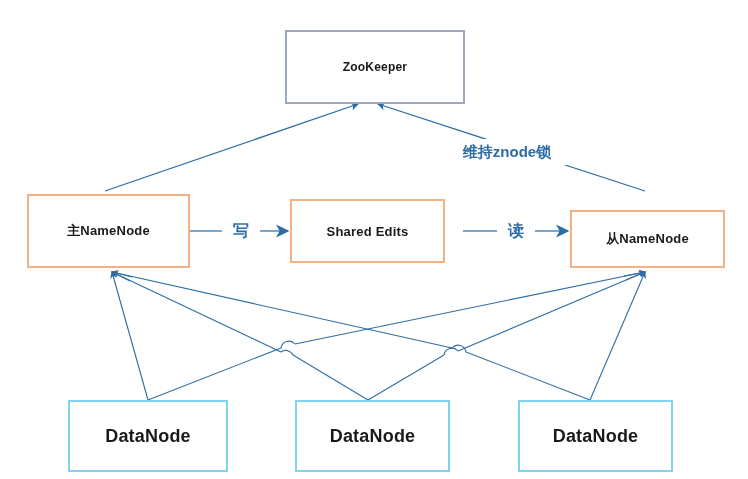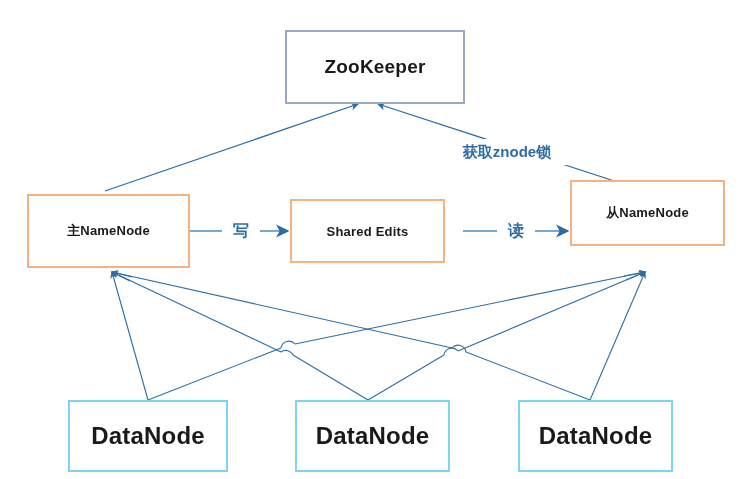--- a/index.html
+++ b/index.html
@@ -32,29 +32,29 @@
     align-items: center;
     justify-content: center;
     background: #ffffff;
     color: #1a1a1a;
     font-weight: 600;
     letter-spacing: .2px;
     z-index: 3;
   }
   .node-zookeeper {
     border: 2px solid #9aa9c0;
-    font-size: 19px;
+    font-size: 12px;
   }
   .node-namenode {
     border: 2px solid #f4b183;
     font-size: 13px;
   }
   .node-datanode {
     border: 2px solid #7dd3f0;
-    font-size: 24px;
+    font-size: 18px;
   }
   .edge-label {
     position: absolute;
     color: #2e6da4;
     font-weight: 700;
     white-space: nowrap;
     background: #ffffff;
     z-index: 4;
     display: flex;
     align-items: center;
@@ -135,39 +135,39 @@
   </div>
 
   <div class="node node-namenode" style="left:27px; top:194px; width:163px; height:74px;">
     <span>主NameNode</span>
   </div>
 
   <div class="node node-namenode" style="left:290px; top:199px; width:155px; height:64px;">
     <span>Shared Edits</span>
   </div>
 
-  <div class="node node-namenode" style="left:570px; top:180px; width:155px; height:66px;">
+  <div class="node node-namenode" style="left:570px; top:210px; width:155px; height:58px;">
     <span>从NameNode</span>
   </div>
 
   <div class="node node-datanode" style="left:68px; top:400px; width:160px; height:72px;">
     <span>DataNode</span>
   </div>
 
   <div class="node node-datanode" style="left:295px; top:400px; width:155px; height:72px;">
     <span>DataNode</span>
   </div>
 
   <div class="node node-datanode" style="left:518px; top:400px; width:155px; height:72px;">
     <span>DataNode</span>
   </div>
 
 
   <div class="edge-label edge-label-znode" style="left:442px; top:139px; width:124px; height:24px;">
-    <span>获取znode锁</span>
+    <span>维持znode锁</span>
   </div>
 
   <div class="edge-label edge-label-flow" style="left:222px; top:218px; width:30px; height:26px;">
     <span>写</span>
   </div>
 
   <div class="edge-label edge-label-flow" style="left:497px; top:218px; width:30px; height:26px;">
     <span>读</span>
   </div>
 

